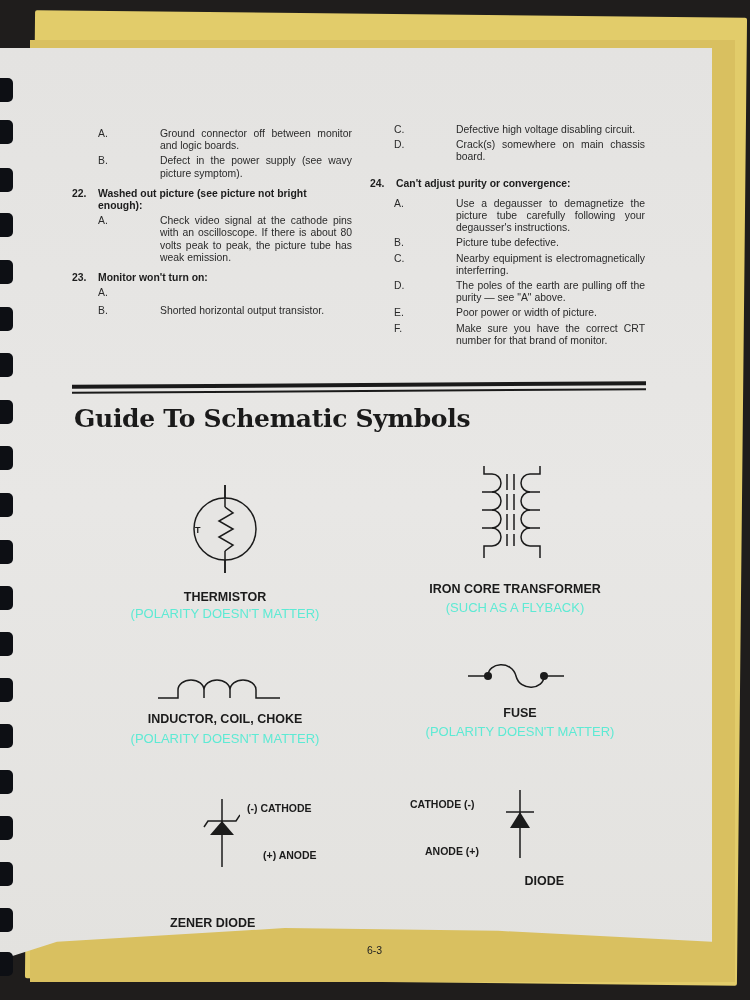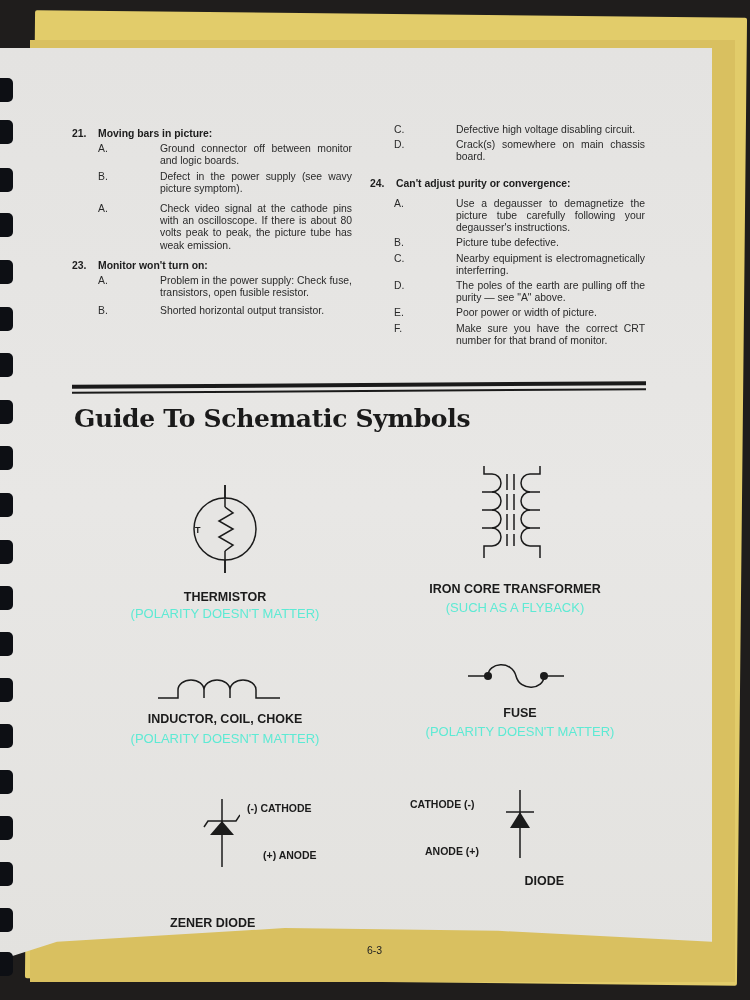--- a/index.html
+++ b/index.html
@@ -82,47 +82,46 @@
   <div class="spiral" style="top:724px"></div>
   <div class="spiral" style="top:770px"></div>
   <div class="spiral" style="top:816px"></div>
   <div class="spiral" style="top:862px"></div>
   <div class="spiral" style="top:908px"></div>
   <div class="spiral" style="top:952px"></div>
 </div>
 
 <div class="col col-left">
   <div class="q">
-    <div class="q-head">
-        <span class="q-num">21.</span>
-        <span class="q-title">Moving bars in picture:</span>
-      </div>
     <div class="ans">
         <span class="ans-letter">A.</span>
         <span class="ans-text">Ground connector off between monitor and logic boards.</span>
       </div>
     <div class="ans">
         <span class="ans-letter">B.</span>
         <span class="ans-text">Defect in the power supply (see wavy picture symptom).</span>
       </div>
   </div>
   <div class="q">
+    <div class="q-head">
+        <span class="q-num">22.</span>
+        <span class="q-title">Washed out picture (see picture not bright enough):</span>
+      </div>
     <div class="ans">
         <span class="ans-letter">A.</span>
         <span class="ans-text">Check video signal at the cathode pins with an oscilloscope. If there is about 80 volts peak to peak, the picture tube has weak emission.</span>
       </div>
   </div>
   <div class="q">
     <div class="q-head">
         <span class="q-num">23.</span>
         <span class="q-title">Monitor won't turn on:</span>
       </div>
     <div class="ans">
         <span class="ans-letter">A.</span>
-        <span class="ans-text">Problem in the power supply: Check fuse, transistors, open fusible resistor.</span>
       </div>
     <div class="ans" style="margin-top:6px">
         <span class="ans-letter">B.</span>
         <span class="ans-text">Shorted horizontal output transistor.</span>
       </div>
   </div>
 </div>
 
 <div class="col col-right">
   <div class="q" style="margin-bottom:14px">

